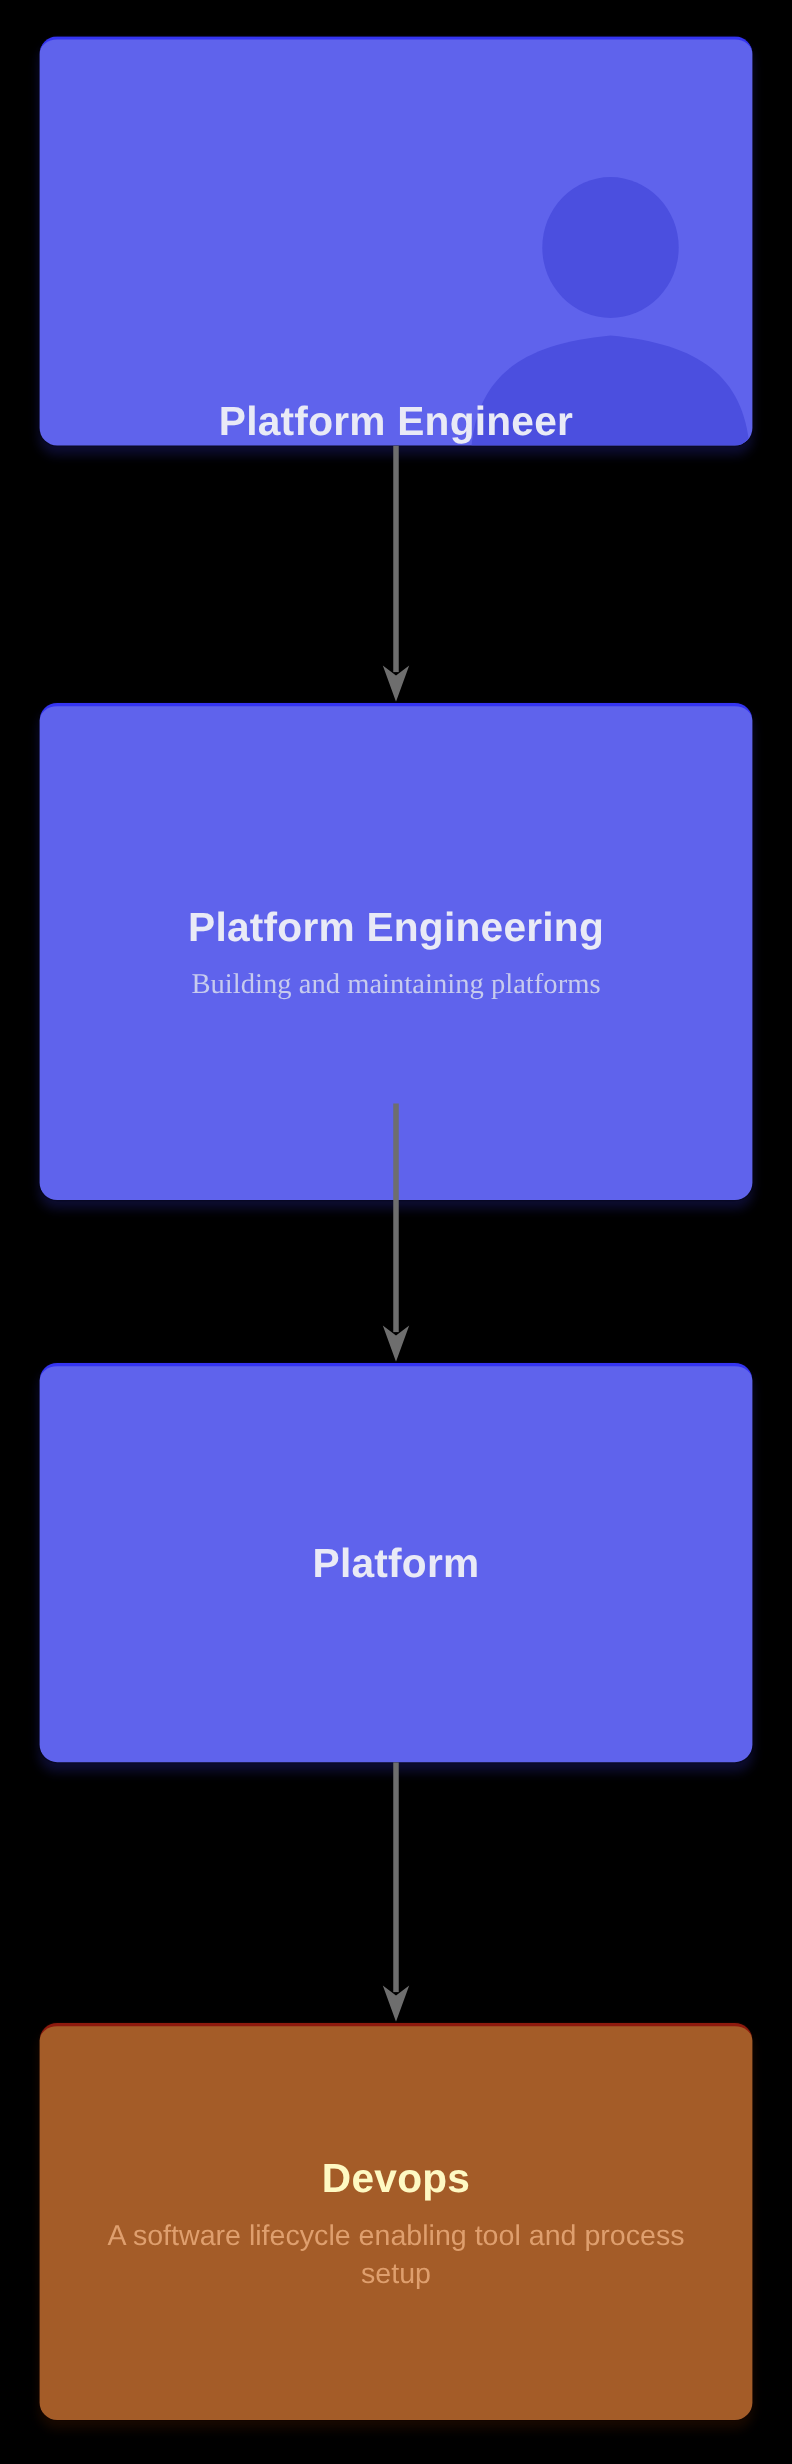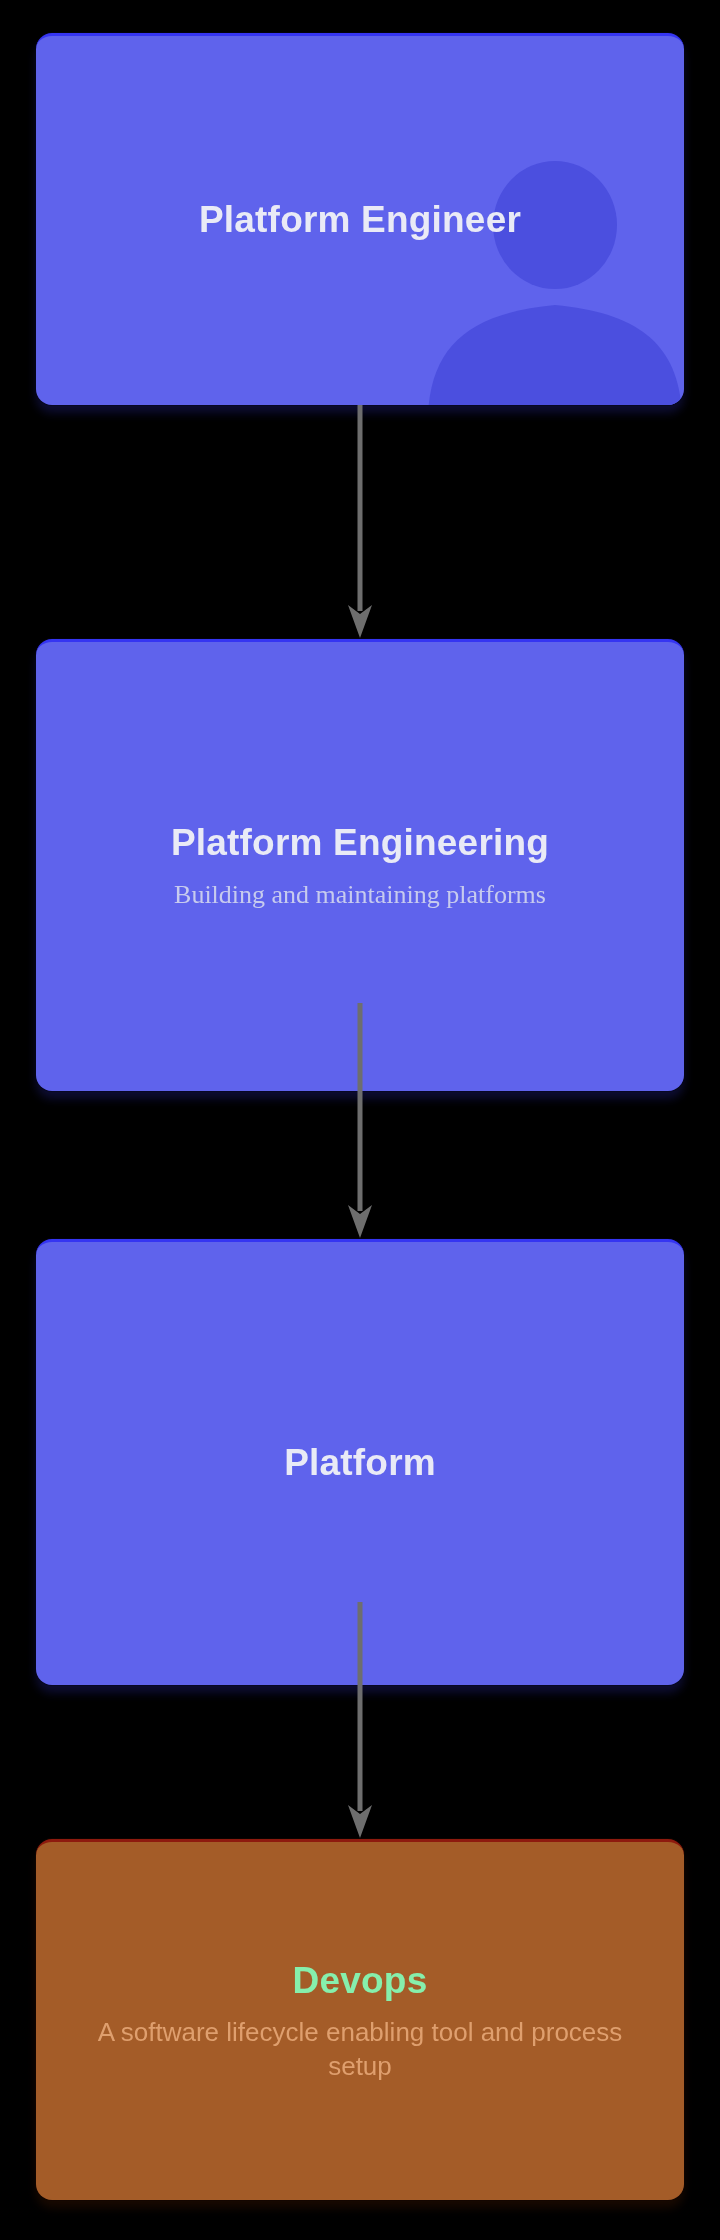--- a/index.html
+++ b/index.html
@@ -17,23 +17,23 @@
     border-radius: 16px;
     overflow: hidden;
     box-sizing: border-box;
     border-top: 3px solid transparent;
     box-shadow: 0 0 0 1px rgba(5,5,25,0.45), 0 8px 10px 0 rgba(14,14,55,0.9);
     display: flex;
     align-items: center;
     justify-content: center;
   }
   .node-devops { box-shadow: 0 0 0 1px rgba(20,6,0,0.55), 0 8px 10px 0 rgba(25,9,0,0.95); }
-  .node-1 { top: 33px;   height: 372px; }
+  .node-1 { top: 33px;   height: 372px; align-items: flex-end; }
   .node-2 { top: 639px;  height: 452px; }
-  .node-3 { top: 1239px; height: 446px; }
+  .node-3 { top: 1239px; height: 363px; }
   .node-4 { top: 1839px; height: 361px; }
   .node-text {
     position: relative;
     z-index: 2;
     display: flex;
     flex-direction: column;
     align-items: center;
     gap: 13px;
     text-align: center;
     width: 100%;
@@ -116,18 +116,18 @@
 
   <svg class="arrow-svg arrow-3" viewBox="0 0 30 237" preserveAspectRatio="none" aria-hidden="true">
     <g fill="#6e6e6e">
       <rect x="12.5" y="0" width="5" height="209"></rect>
       <path d="M15,236 L27,203 L15,212 L3,203 Z"></path>
     </g>
   </svg>
 
   <section class="node node-4 node-devops" style="background-color: rgb(164, 92, 40); border-top-color: rgb(142, 26, 14);">
     <div class="node-text">
-      <h2 class="node-title" style="color: #86efac;">Devops</h2>
+      <h2 class="node-title" style="color: #fef9c3;">Devops</h2>
       <p class="node-subtitle" style="color: rgb(223, 159, 110);">A software lifecycle enabling tool and process setup</p>
     </div>
   </section>
 
 </div>
 
 </body></html>

